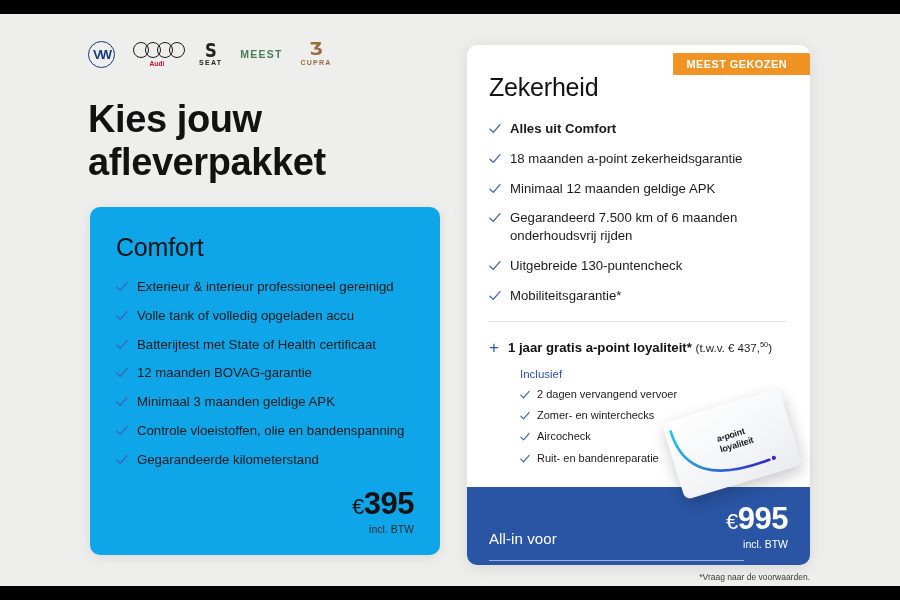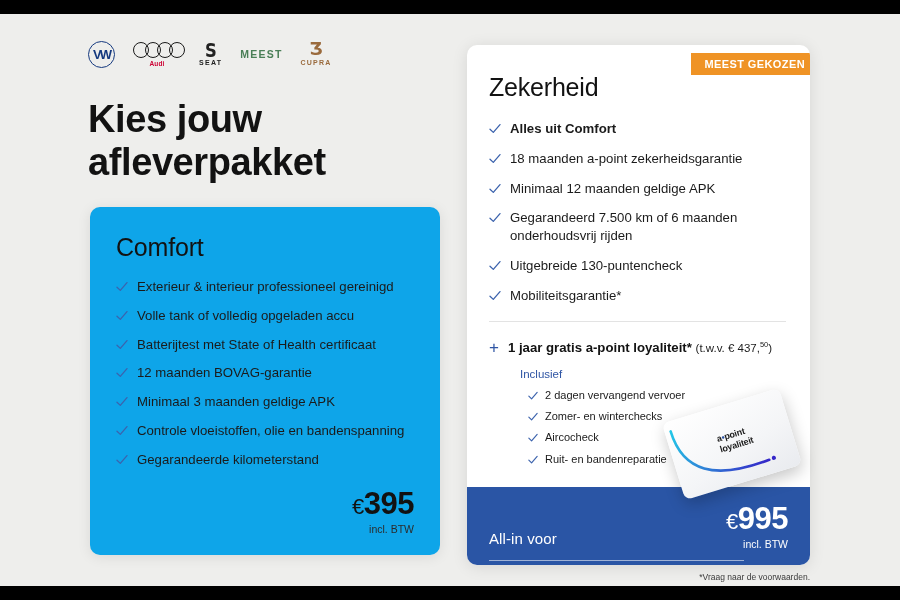--- a/index.html
+++ b/index.html
@@ -87,41 +87,41 @@
   #zekerheid-card{
     position:absolute;left:467px;top:45px;width:343px;height:520px;
     background:#fff;border-radius:10px;
     box-shadow:0 2px 16px rgba(0,0,0,.10);
     overflow:hidden;
   }
   #badge{
     position:absolute;right:0;top:8px;
     background:#ef9325;color:#fff;
     font-size:11px;font-weight:bold;letter-spacing:.4px;
-    padding:5px 5px 5px 13px;
+    padding:5px 23px 5px 13px;
   }
   #zek-body{padding:28px 22px 0 22px;}
   #zek-body .card-title{margin-bottom:18px;}
   ul.feat.zek li{margin-bottom:12px;font-size:13.2px;}
   ul.feat.zek li.bold{font-weight:bold;}
   #zek-divider{
     height:1px;background:#e3e3e3;margin:16px 0 18px 0;width:297px;
   }
   #loyalty-row{
     display:flex;align-items:flex-start;gap:9px;font-size:13.2px;color:#121212;
   }
   #loyalty-row .plus{
     color:#2f55a4;font-size:17px;line-height:1;font-weight:500;margin-top:-1px;flex:0 0 auto;
   }
   #loyalty-row .txt{font-weight:bold;}
   #loyalty-row .twv{font-weight:normal;font-size:11.5px;color:#1b1b1b;}
   sup{font-size:.65em;vertical-align:super;}
   #inclusief{margin:12px 0 0 31px;}
   #inclusief .h{font-size:11.5px;color:#2f55a4;margin-bottom:7px;}
-  ul.sub{list-style:none;margin:8px;padding:0;}
+  ul.sub{list-style:none;margin:0;padding:0;}
   ul.sub li{
     display:flex;align-items:flex-start;gap:7px;
     font-size:11px;line-height:1.3;color:#1b1b1b;margin-bottom:7px;
   }
   .chk-sm{flex:0 0 auto;width:10px;height:10px;margin-top:2px;display:block;}
 
   
   #loyalty-card{
     position:absolute;left:671px;top:404px;width:122px;height:80px;
     transform:rotate(-17deg);

